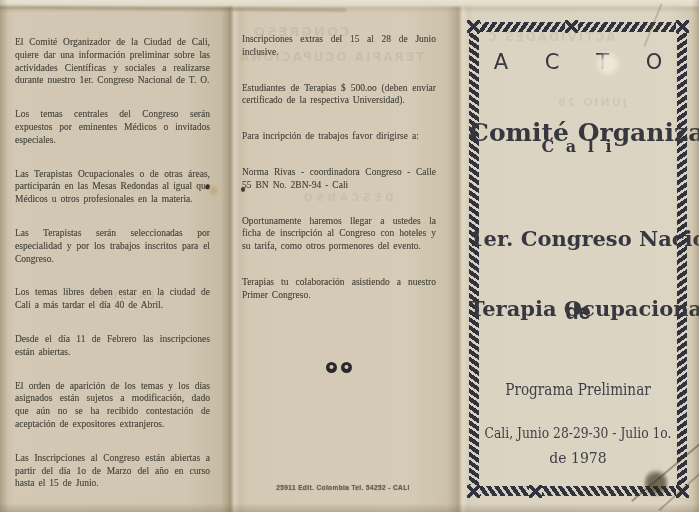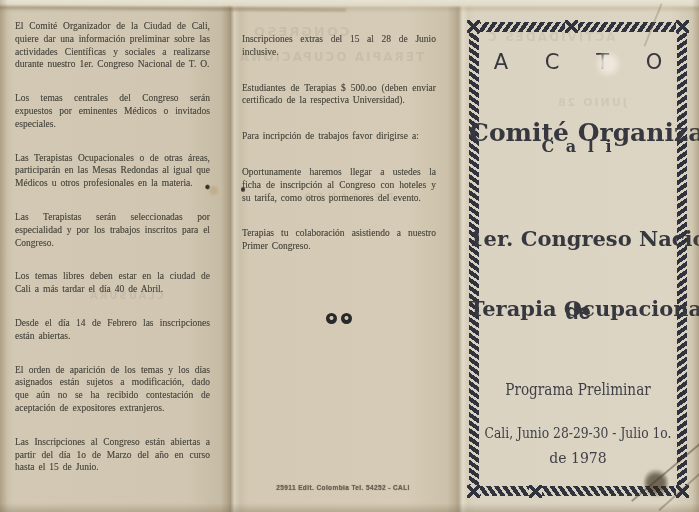--- a/index.html
+++ b/index.html
@@ -2,21 +2,21 @@
 <html><head>
 <meta charset="utf-8">
 <style>
   html,body{margin:0;padding:0;background:#8d8372;}
   .scan{position:relative;width:699px;height:512px;overflow:hidden;
         background:#cfc5b0;font-family:"Liberation Serif",serif;}
   .scan *{box-sizing:border-box;}
 
   
   .panel{position:absolute;top:0;height:512px;}
-  .panel-left{left:0;width:228px;padding:20px 18px 0 15px;
+  .panel-left{left:0;width:228px;padding:36px 18px 0 15px;
     background:linear-gradient(90deg,#c6bba4 0,#d2c8b3 6%,#d0c6b1 82%,#c4b9a1 100%);}
   .panel-mid{left:228px;width:230px;padding:33px 22px 0 14px;
     background:linear-gradient(90deg,#c0b59d 0,#d3c9b4 9%,#d5cbb6 78%,#cabfa8 100%);}
   .panel-right{left:458px;width:241px;
     background:linear-gradient(90deg,#cfc5ae 0,#dbd3c1 7%,#ddd5c3 88%,#cec4ad 100%);}
 
   
   .par{margin:0 0 21px;font-size:9.5px;line-height:12.8px;text-align:justify;
        color:#4c4a41;word-spacing:1.6px;text-shadow:0 0 .4px rgba(76,74,65,.55);}
   .panel-mid .par{margin-bottom:23px;}
@@ -102,29 +102,30 @@
 <body>
 
 <div class="scan">
 
   <div class="panel panel-left">
     <p class="par">El Comité Organizador de la Ciudad de Cali, quiere dar una información preliminar sobre las actividades Científicas y sociales a realizarse durante nuestro 1er. Congreso Nacional de T. O.</p>
     <p class="par">Los temas centrales del Congreso serán expuestos por eminentes Médicos o invitados especiales.</p>
     <p class="par">Las Terapistas Ocupacionales o de otras áreas, participarán en las Mesas Redondas al igual que Médicos u otros profesionales en la materia.</p>
     <p class="par">Las Terapistas serán seleccionadas por especialidad y por los trabajos inscritos para el Congreso.</p>
     <p class="par">Los temas libres deben estar en la ciudad de Cali a más tardar el día 40 de Abril.</p>
-    <p class="par">Desde el día 14 de Febrero las inscripciones están abiertas.</p>
+    <p class="par">Desde el día 11 de Febrero las inscripciones están abiertas.</p>
     <p class="par">El orden de aparición de los temas y los días asignados están sujetos a modificación, dado que aún no se ha recibido contestación de aceptación de expositores extranjeros.</p>
     <p class="par">Las Inscripciones al Congreso están abiertas a partir del día 1o de Marzo del año en curso hasta el 15 de Junio.</p>
   </div>
 
   <div class="panel panel-mid">
     <p class="par">Inscripciones extras del 15 al 28 de Junio inclusive.</p>
     <p class="par">Estudiantes de Terapias $ 500.oo (deben enviar certificado de la respectiva Universidad).</p>
     <p class="par">Para incripción de trabajos favor dirigirse a:</p>
+    <p class="par">Norma Rivas - coordinadora Congreso - Calle 55 BN No. 2BN-94 - Cali</p>
     <p class="par">Oportunamente haremos llegar a ustedes la ficha de inscripción al Congreso con hoteles y su tarifa, como otros pormenores del evento.</p>
     <p class="par">Terapias tu colaboración asistiendo a nuestro Primer Congreso.</p>
     <div class="dots">
       <span class="dot"></span>
       <span class="dot"></span>
     </div>
   </div>
   <div class="imprint">25911 Edit. Colombia Tel. 54252 - CALI</div>
 
   <div class="panel panel-right">

